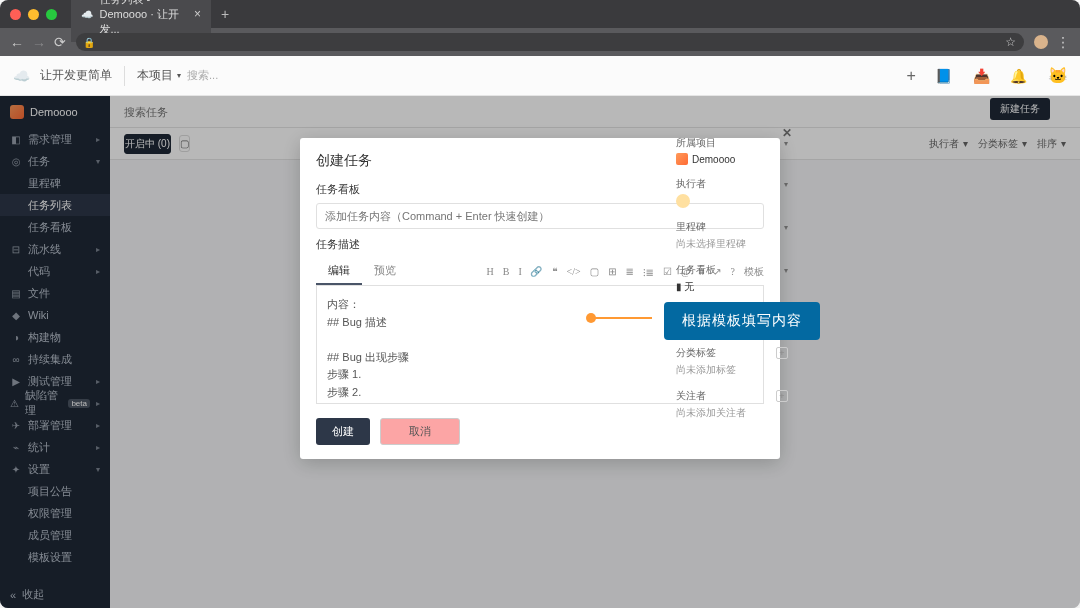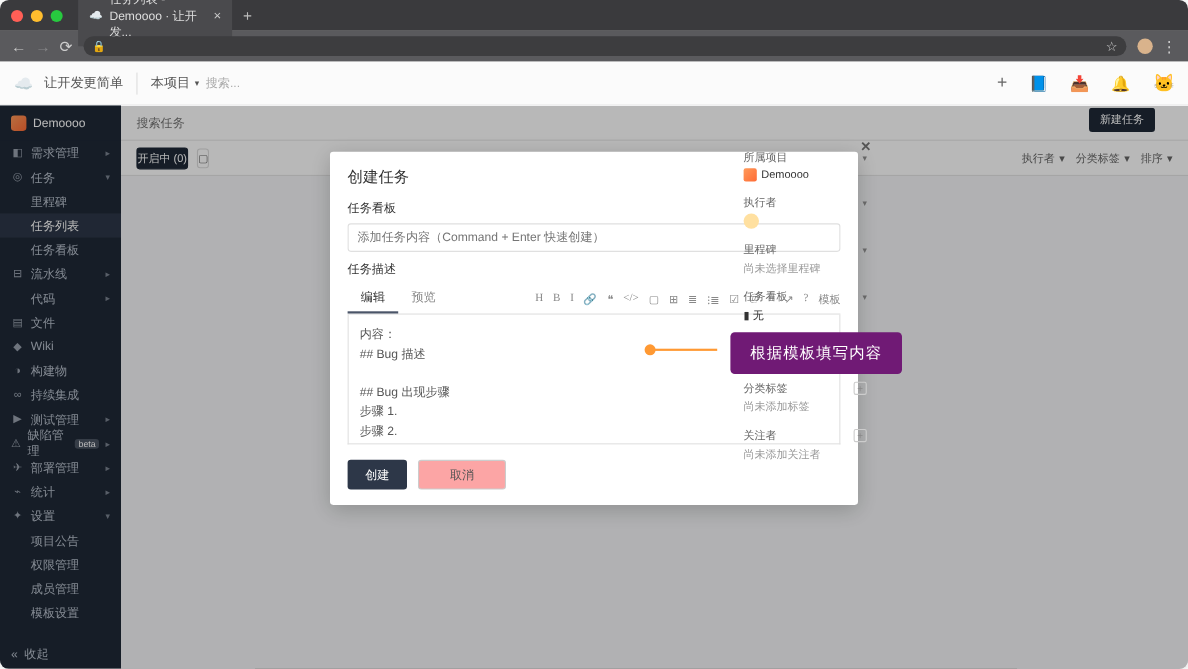--- a/index.html
+++ b/index.html
@@ -85,21 +85,21 @@
     .sp-chev { font-size: 8px; }
     .sp-val { display: flex; align-items: center; gap: 4px; color: #333; }
     .sp-proj-ico { width: 12px; height: 12px; background: linear-gradient(135deg, #ff9a5a, #ff6b35); border-radius: 2px; }
     .sp-avatar { width: 14px; height: 14px; border-radius: 50%; background: #ffe0a0; }
     .sp-plus { width: 12px; height: 12px; border: 1px solid #ccc; border-radius: 2px; display: flex; align-items: center; justify-content: center; font-size: 9px; color: #888; }
     .sp-muted { color: #999; }
 
     
     .callout-line { position: absolute; top: 261px; left: 592px; width: 60px; height: 2px; background: #ff9933; z-index: 7; }
     .callout-dot { position: absolute; top: 257px; left: 586px; width: 10px; height: 10px; background: #ff9933; border-radius: 50%; z-index: 7; }
-    .callout { position: absolute; top: 246px; left: 664px; background: #701a75; color: #fff; font-size: 14px; padding: 10px 18px; border-radius: 4px; z-index: 7; letter-spacing: 1px; }
+    .callout { position: absolute; top: 246px; left: 664px; background: #0369a1; color: #fff; font-size: 14px; padding: 10px 18px; border-radius: 4px; z-index: 7; letter-spacing: 1px; }
   </style>
 </head>
 <body>
 
 <div class="browser-frame">
   <div class="titlebar">
     <div class="traffic">
       <div class="dot red"></div>
       <div class="dot yellow"></div>
       <div class="dot green"></div>

